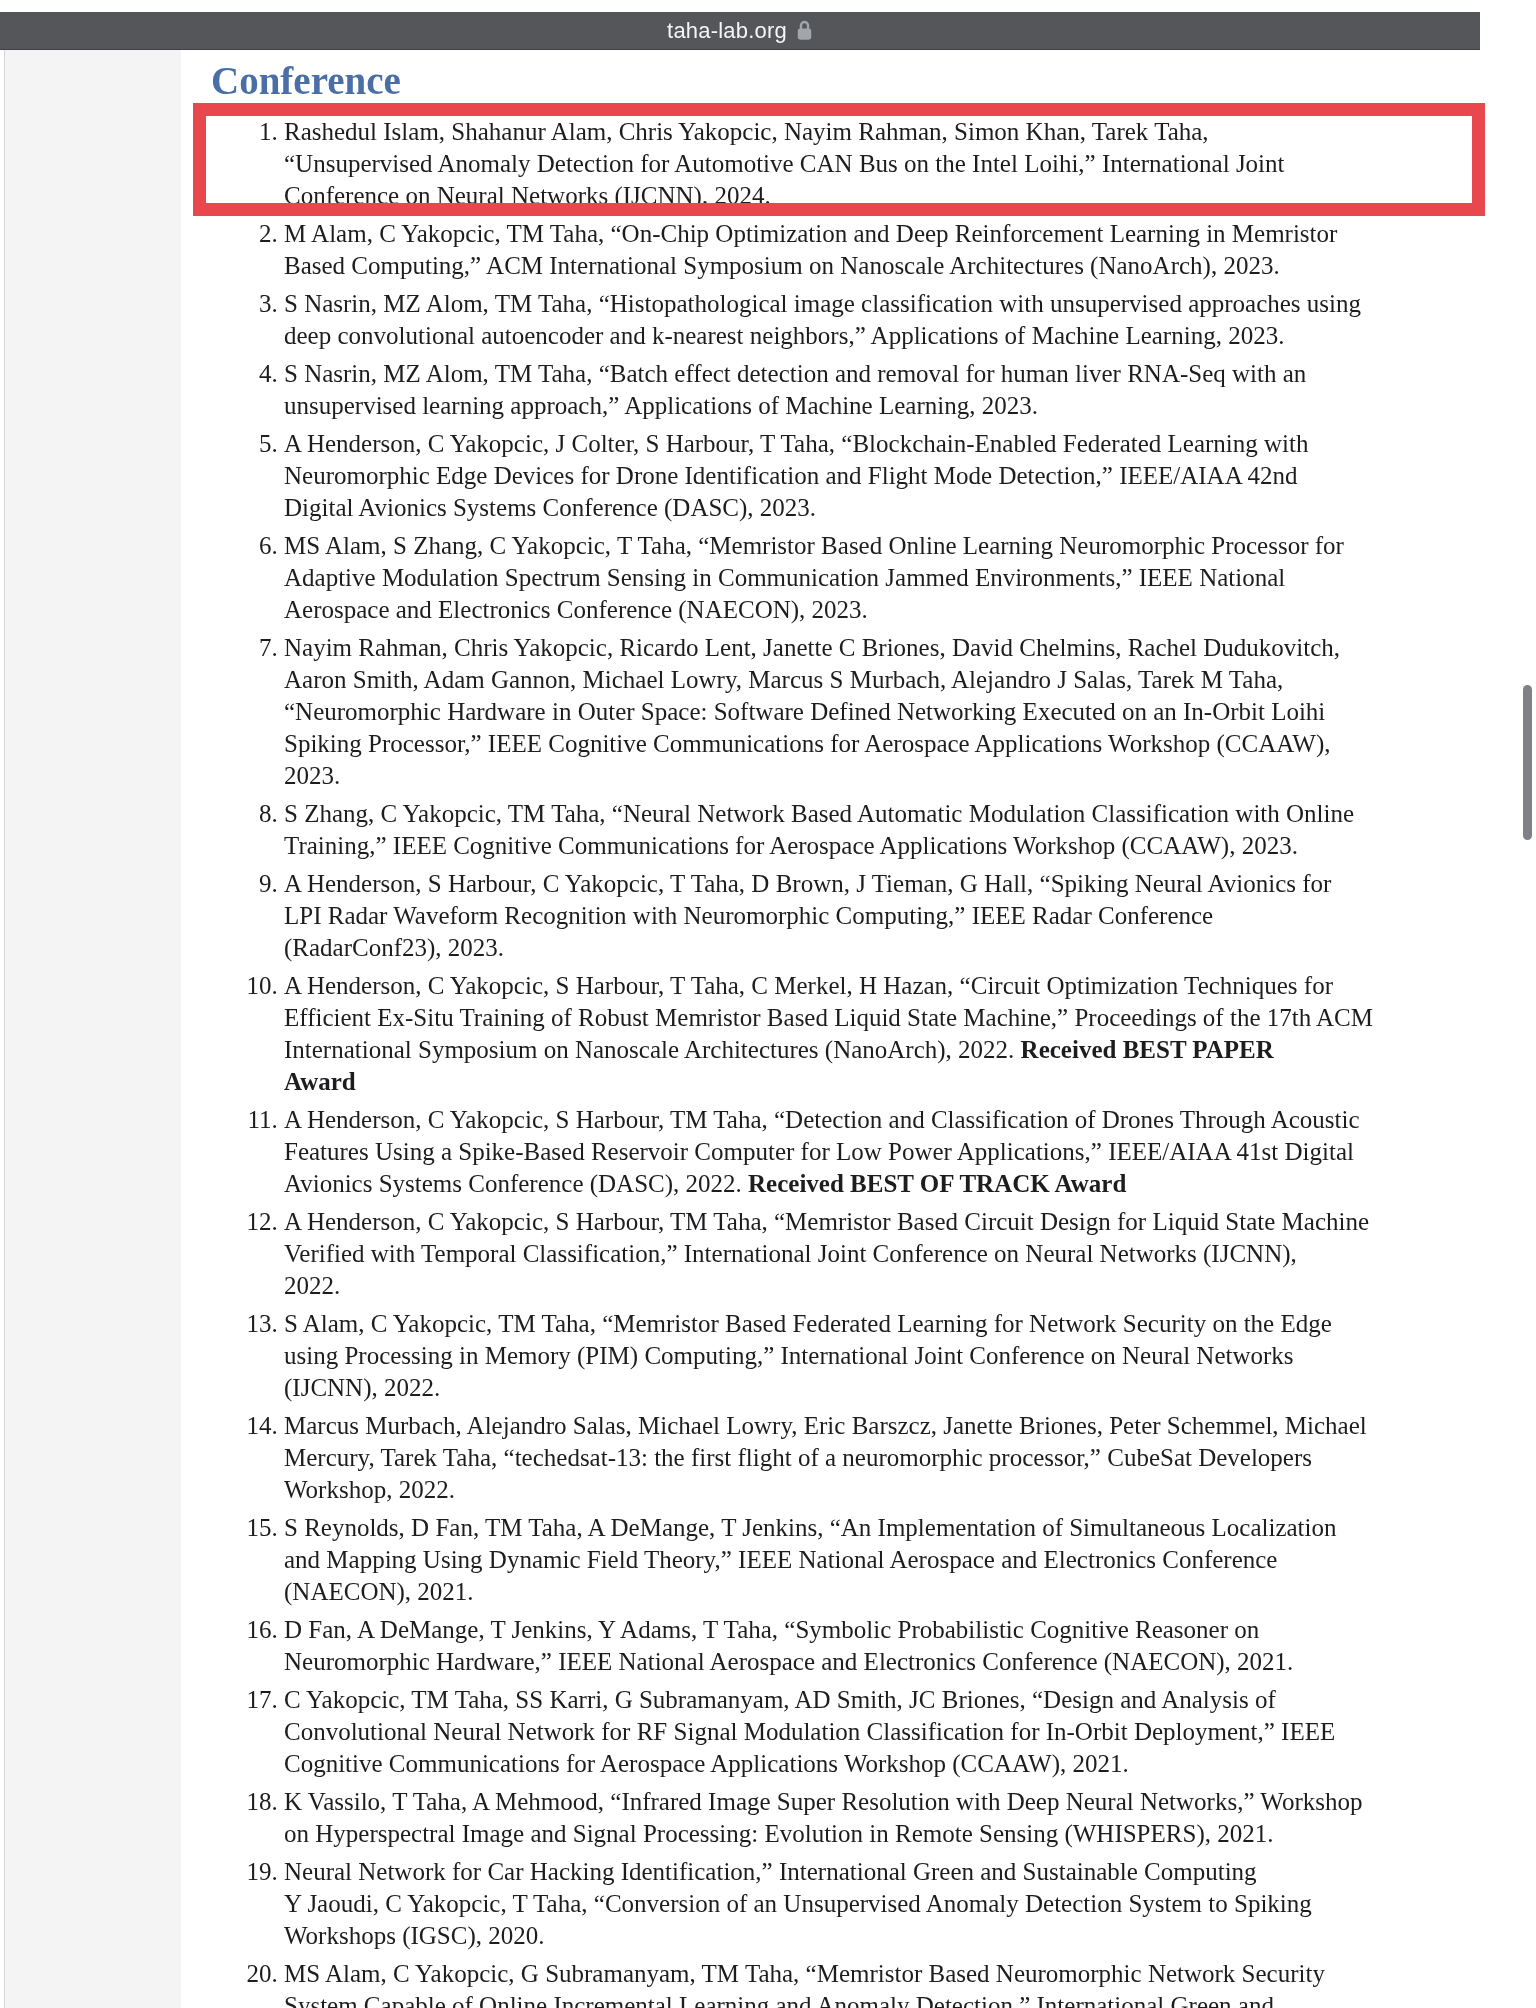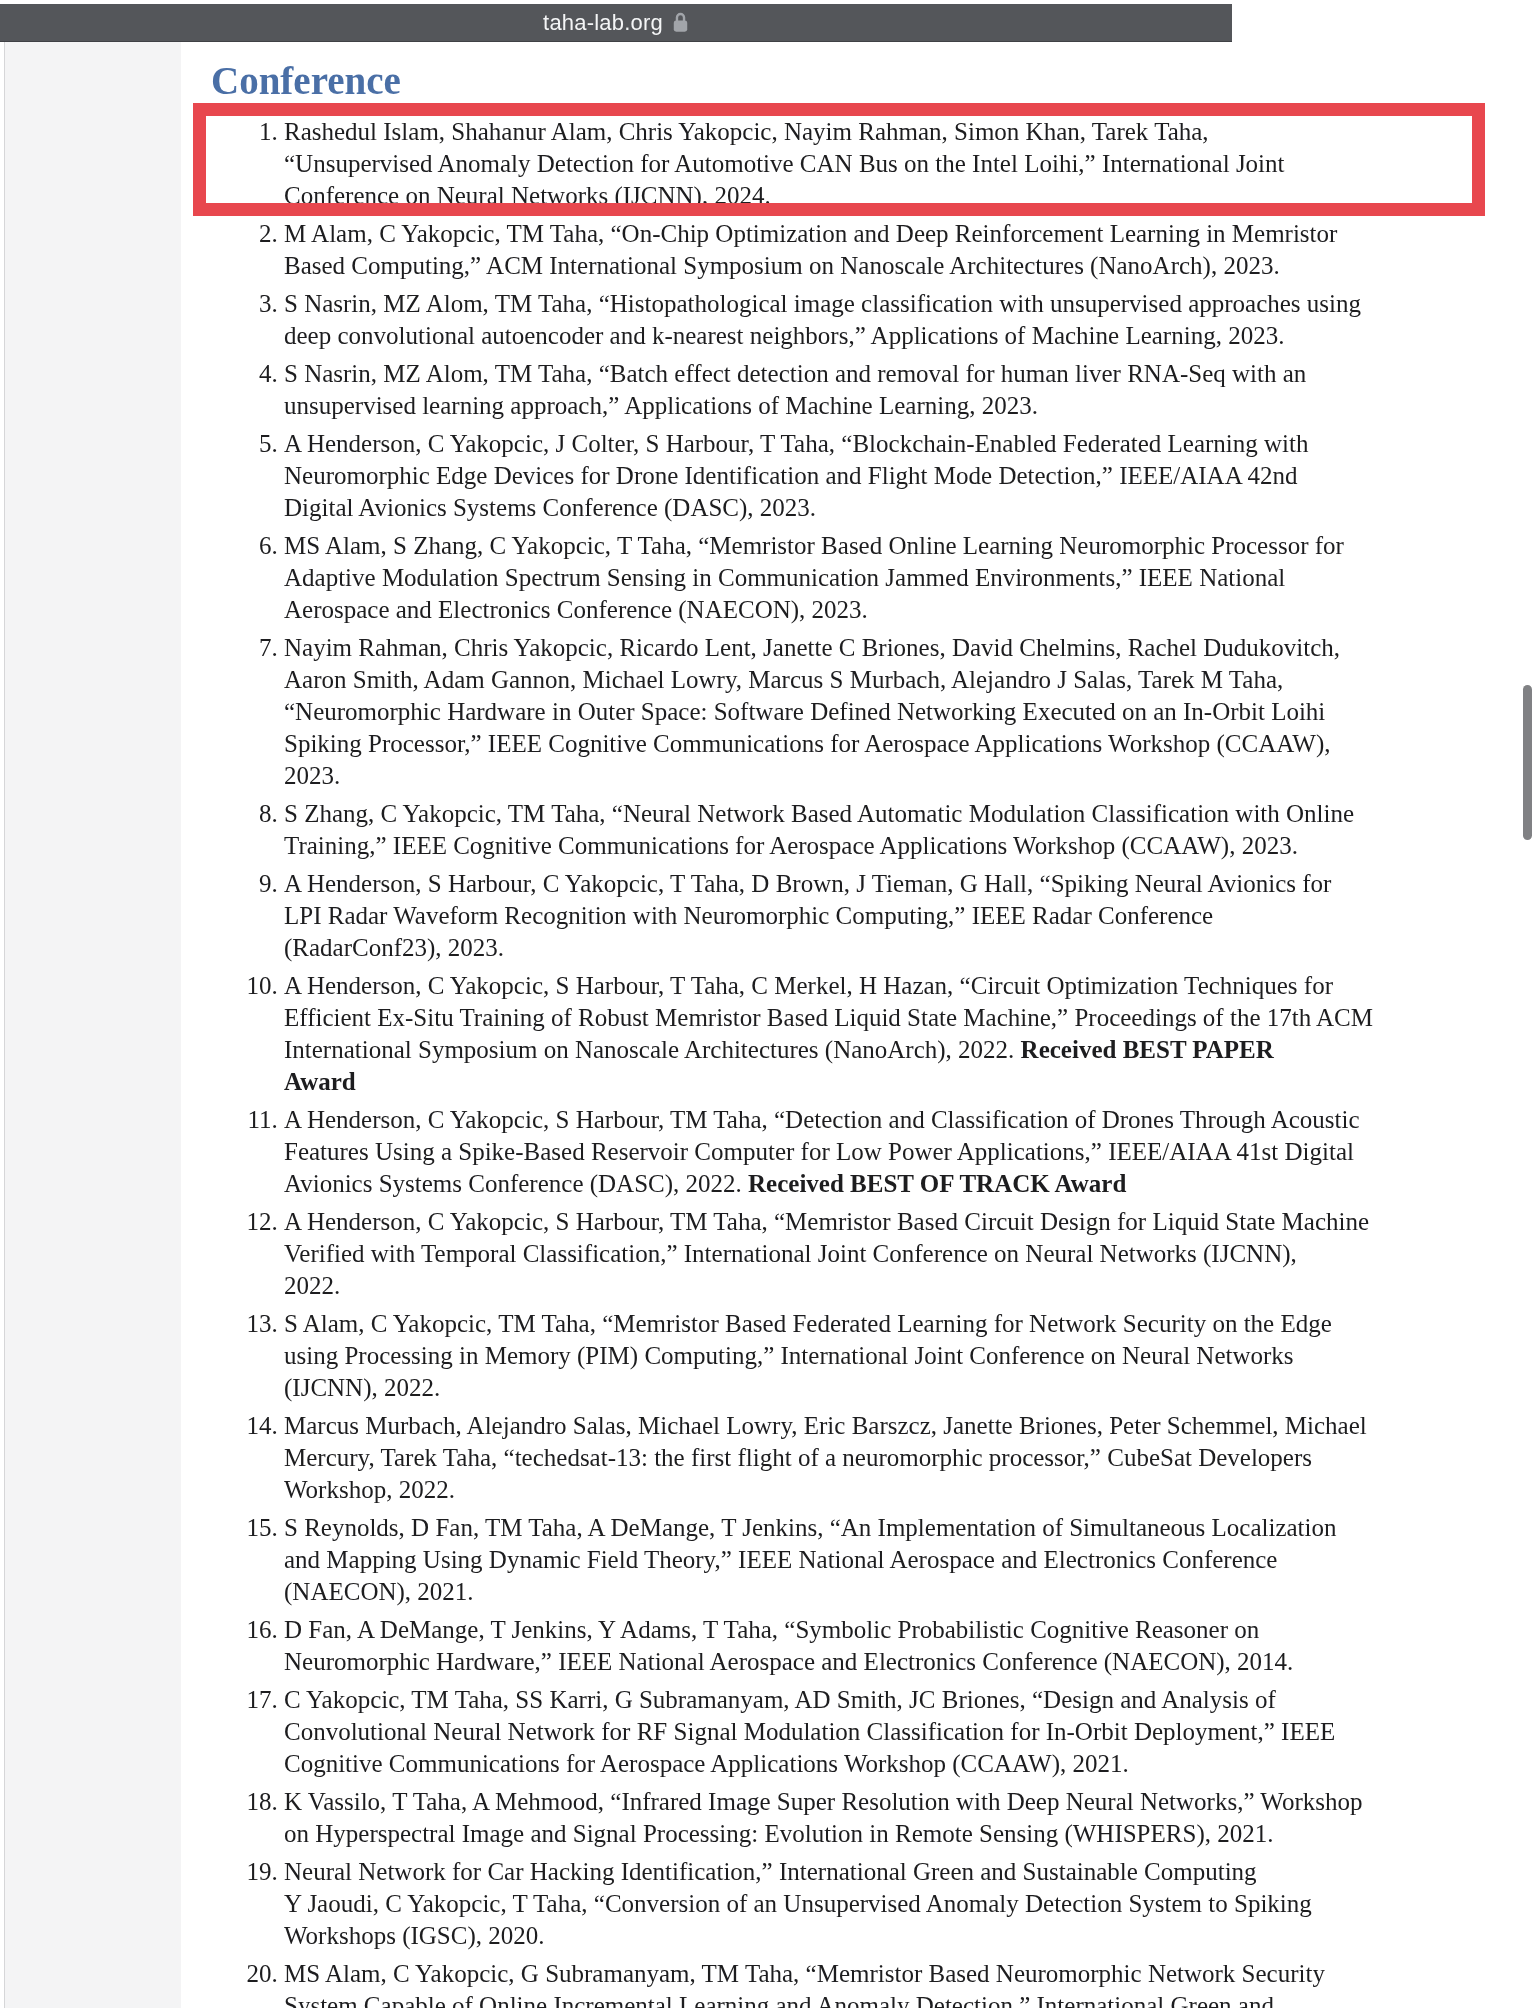--- a/index.html
+++ b/index.html
@@ -5,21 +5,21 @@
 <style>
   * { margin:0; padding:0; box-sizing:border-box; }
   html,body { width:1536px; height:2008px; overflow:hidden; }
   body {
     position:relative;
     background:#ffffff;
     font-family:"Liberation Serif", serif;
   }
   
   .topbar {
-    position:absolute; left:0; top:4px; width:1232px; height:38px;
+    position:absolute; left:0; top:12px; width:1480px; height:38px;
     background:#54565a;
     border-bottom:1px solid #404145;
     display:flex; align-items:center; justify-content:center;
     z-index:10;
   }
   .addressbar {
     display:flex; align-items:center; gap:9px;
     font-family:"Liberation Sans", sans-serif;
     cursor:default;
   }
@@ -161,21 +161,21 @@
         <div class="line"><span>Mercury, Tarek Taha, “techedsat-13: the first flight of a neuromorphic processor,” CubeSat Developers</span></div>
         <div class="line"><span>Workshop, 2022.</span></div>
       </li>
       <li value="15">
         <div class="line"><span>S Reynolds, D Fan, TM Taha, A DeMange, T Jenkins, “An Implementation of Simultaneous Localization</span></div>
         <div class="line"><span>and Mapping Using Dynamic Field Theory,” IEEE National Aerospace and Electronics Conference</span></div>
         <div class="line"><span>(NAECON), 2021.</span></div>
       </li>
       <li value="16">
         <div class="line"><span>D Fan, A DeMange, T Jenkins, Y Adams, T Taha, “Symbolic Probabilistic Cognitive Reasoner on</span></div>
-        <div class="line"><span>Neuromorphic Hardware,” IEEE National Aerospace and Electronics Conference (NAECON), 2014.</span></div>
+        <div class="line"><span>Neuromorphic Hardware,” IEEE National Aerospace and Electronics Conference (NAECON), 2021.</span></div>
       </li>
       <li value="17">
         <div class="line"><span>C Yakopcic, TM Taha, SS Karri, G Subramanyam, AD Smith, JC Briones, “Design and Analysis of</span></div>
         <div class="line"><span>Convolutional Neural Network for RF Signal Modulation Classification for In-Orbit Deployment,” IEEE</span></div>
         <div class="line"><span>Cognitive Communications for Aerospace Applications Workshop (CCAAW), 2021.</span></div>
       </li>
       <li value="18">
         <div class="line"><span>K Vassilo, T Taha, A Mehmood, “Infrared Image Super Resolution with Deep Neural Networks,” Workshop</span></div>
         <div class="line"><span>on Hyperspectral Image and Signal Processing: Evolution in Remote Sensing (WHISPERS), 2021.</span></div>
       </li>

